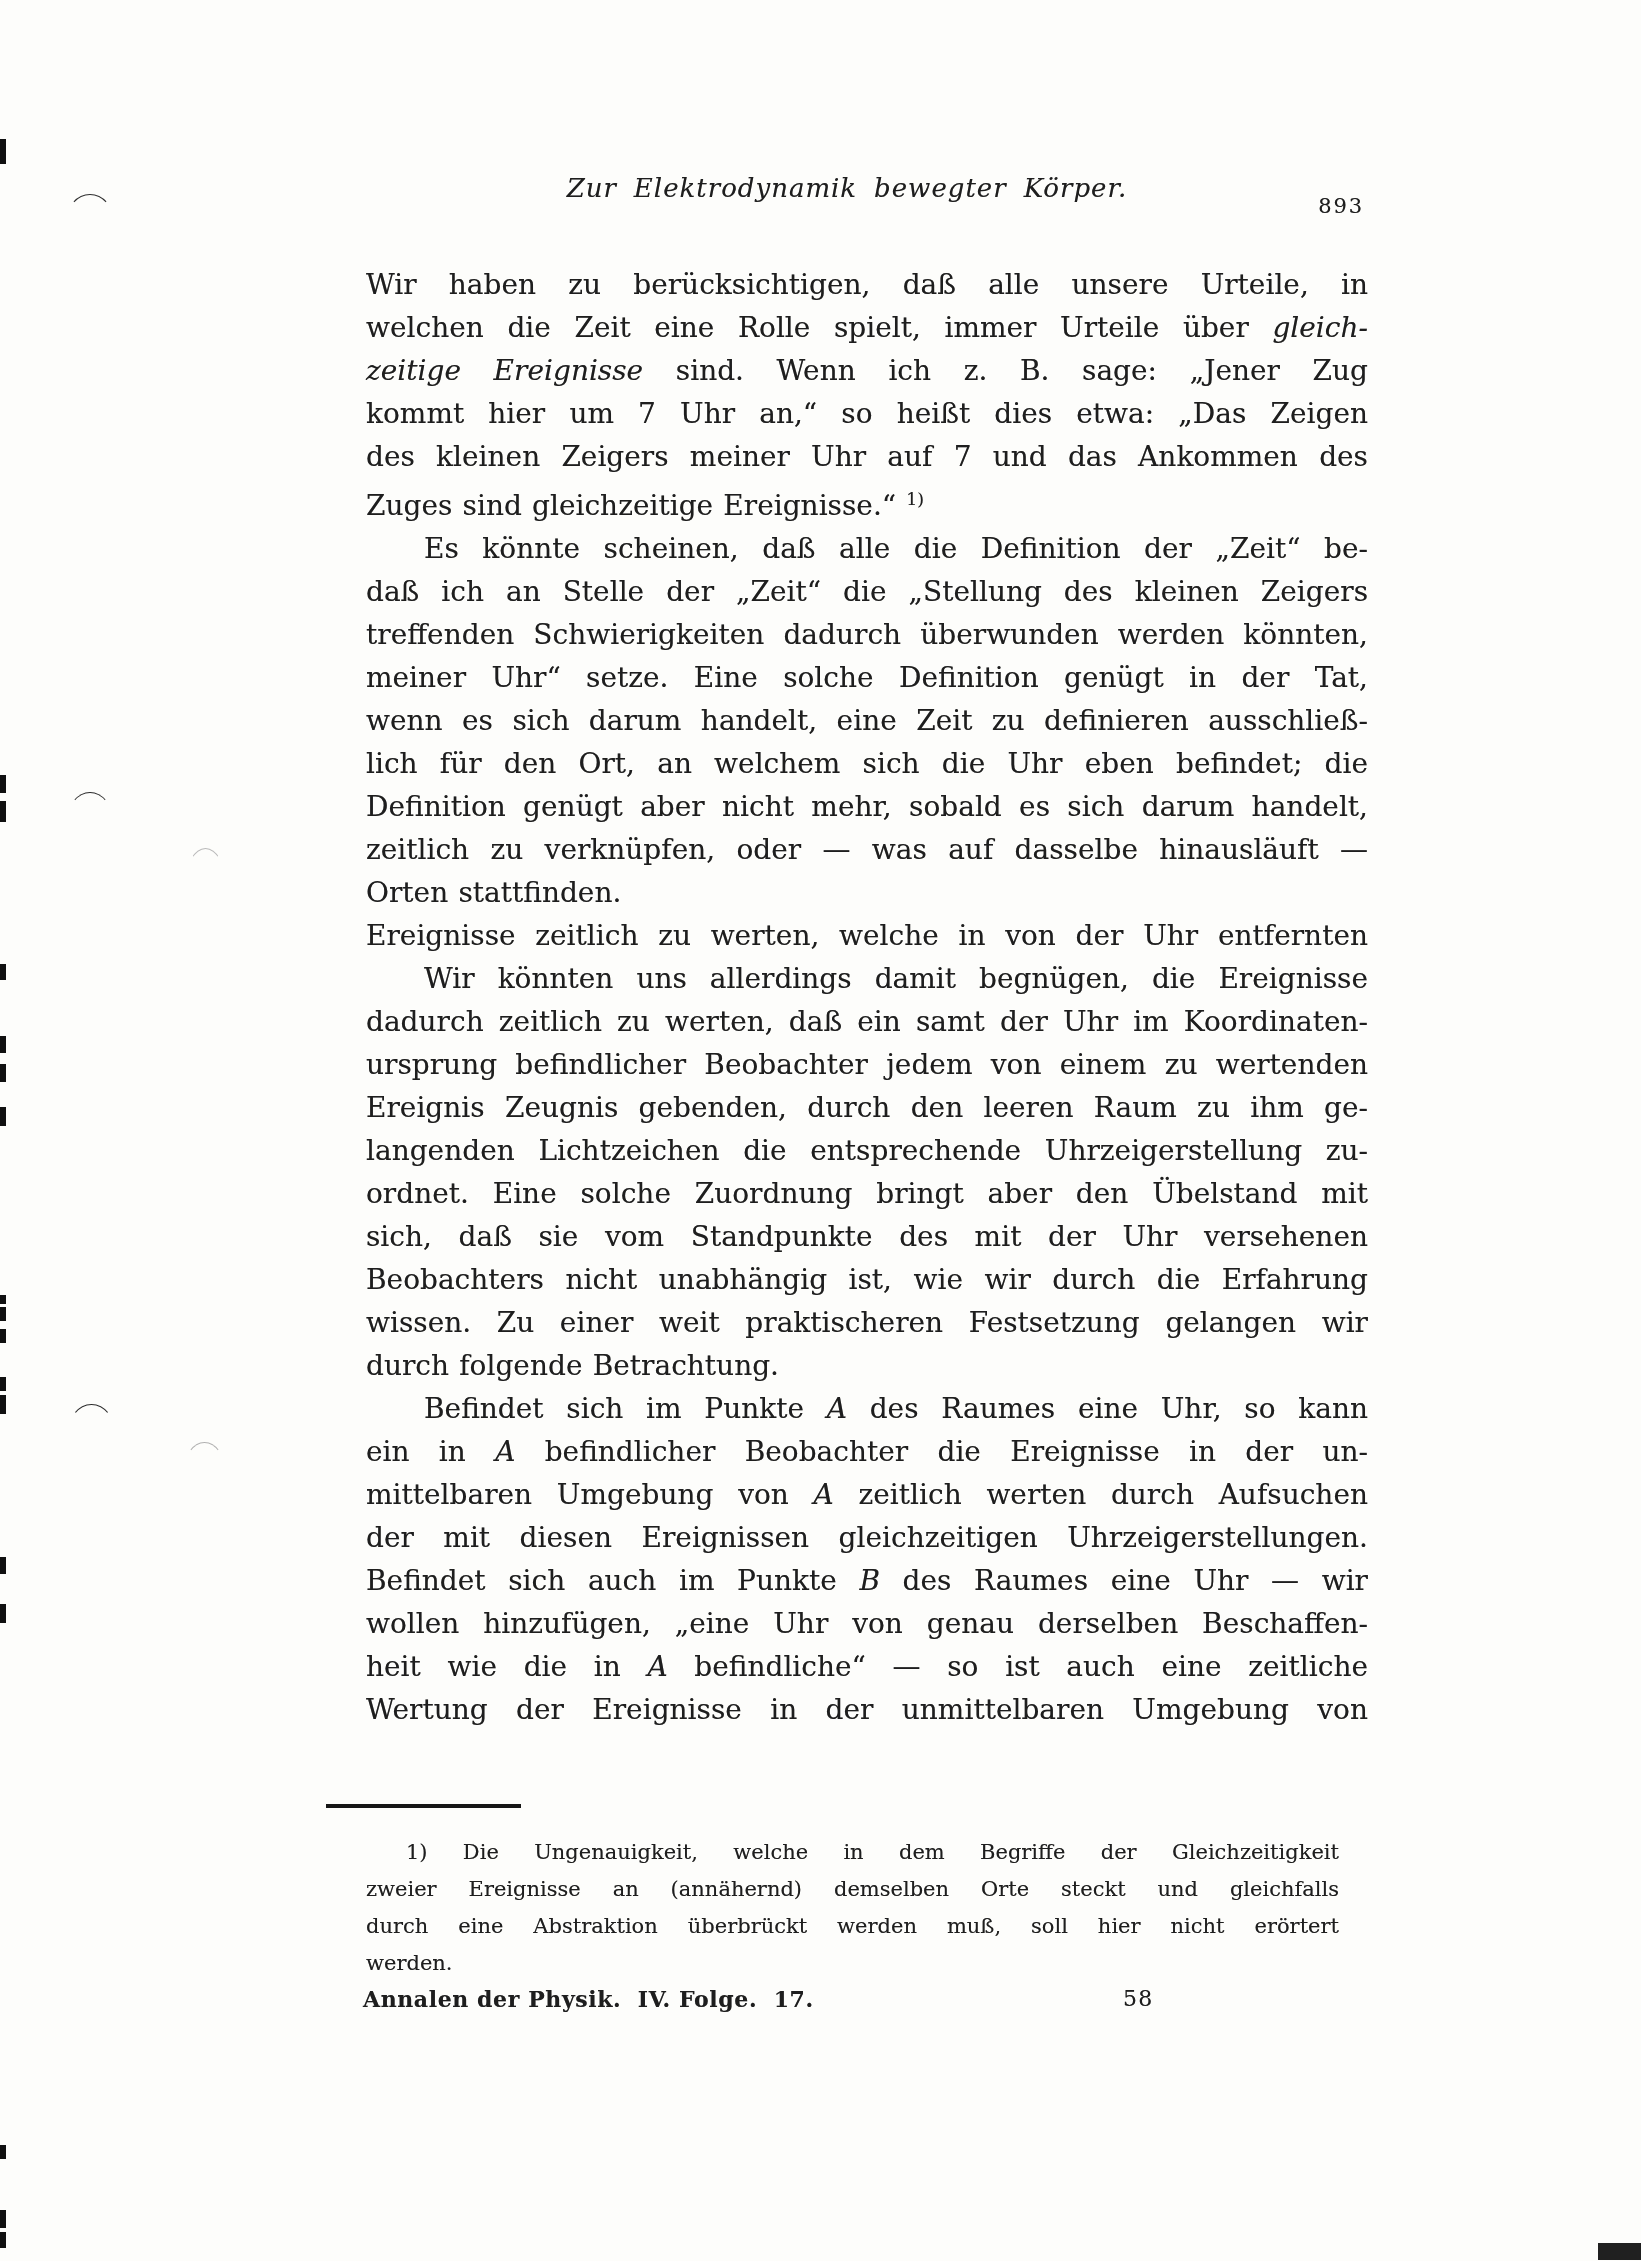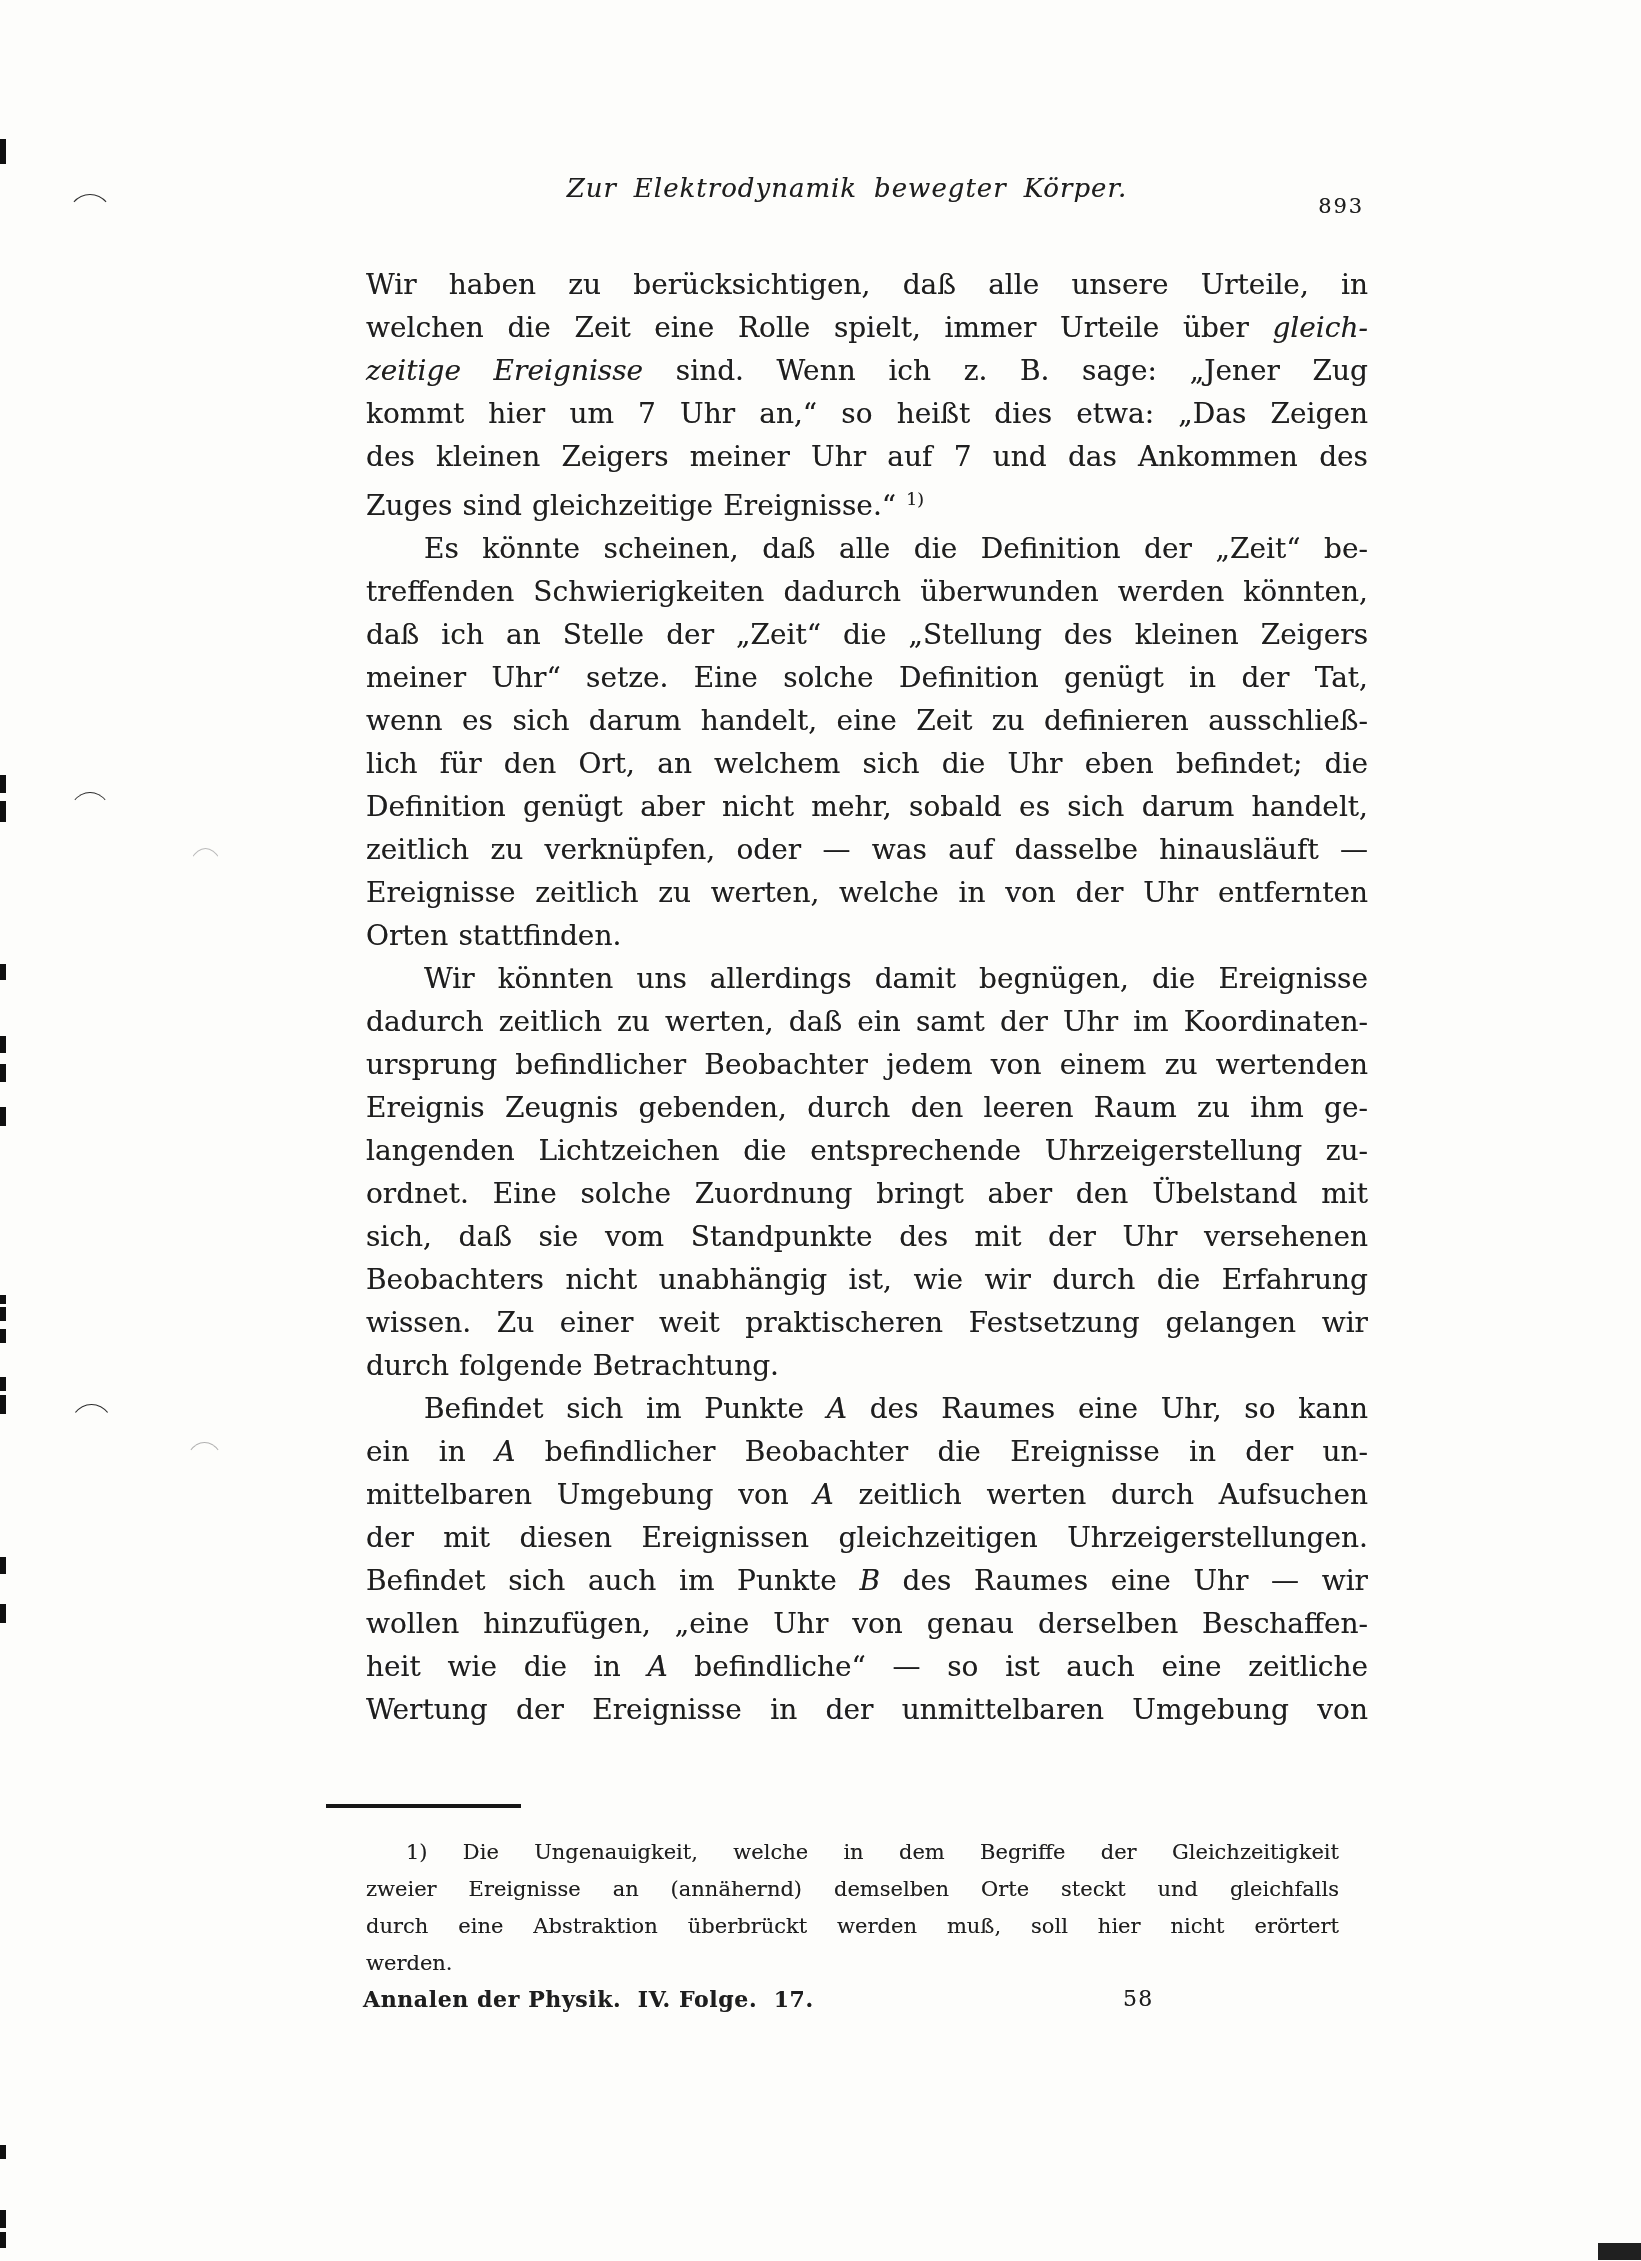--- a/index.html
+++ b/index.html
@@ -79,29 +79,29 @@
   </div>
 
   <div class="body-text">
       <div class="line j"><span>Wir haben zu berücksichtigen, daß alle unsere Urteile, in</span></div>
       <div class="line j"><span>welchen die Zeit eine Rolle spielt, immer Urteile über </span><span class="it">gleich-</span></div>
       <div class="line j"><span class="it">zeitige Ereignisse</span><span> sind. Wenn ich z. B. sage: „Jener Zug</span></div>
       <div class="line j"><span>kommt hier um 7 Uhr an,“ so heißt dies etwa: „Das Zeigen</span></div>
       <div class="line j"><span>des kleinen Zeigers meiner Uhr auf 7 und das Ankommen des</span></div>
       <div class="line"><span>Zuges sind gleichzeitige Ereignisse.“ </span><span class="sup">1)</span></div>
       <div class="line j first-indent"><span>Es könnte scheinen, daß alle die Definition der „Zeit“ be-</span></div>
+      <div class="line j"><span>daß ich an Stelle der „Zeit“ die „Stellung des kleinen Zeigers</span></div>
       <div class="line j"><span>treffenden Schwierigkeiten dadurch überwunden werden könnten,</span></div>
-      <div class="line j"><span>daß ich an Stelle der „Zeit“ die „Stellung des kleinen Zeigers</span></div>
       <div class="line j"><span>meiner Uhr“ setze. Eine solche Definition genügt in der Tat,</span></div>
       <div class="line j"><span>wenn es sich darum handelt, eine Zeit zu definieren ausschließ-</span></div>
       <div class="line j"><span>lich für den Ort, an welchem sich die Uhr eben befindet; die</span></div>
       <div class="line j"><span>Definition genügt aber nicht mehr, sobald es sich darum handelt,</span></div>
       <div class="line j"><span>zeitlich zu verknüpfen, oder — was auf dasselbe hinausläuft —</span></div>
+      <div class="line"><span>Orten stattfinden.</span></div>
       <div class="line j"><span>Ereignisse zeitlich zu werten, welche in von der Uhr entfernten</span></div>
-      <div class="line"><span>Orten stattfinden.</span></div>
       <div class="line j first-indent"><span>Wir könnten uns allerdings damit begnügen, die Ereignisse</span></div>
       <div class="line j"><span>dadurch zeitlich zu werten, daß ein samt der Uhr im Koordinaten-</span></div>
       <div class="line j"><span>ursprung befindlicher Beobachter jedem von einem zu wertenden</span></div>
       <div class="line j"><span>Ereignis Zeugnis gebenden, durch den leeren Raum zu ihm ge-</span></div>
       <div class="line j"><span>langenden Lichtzeichen die entsprechende Uhrzeigerstellung zu-</span></div>
       <div class="line j"><span>ordnet. Eine solche Zuordnung bringt aber den Übelstand mit</span></div>
       <div class="line j"><span>sich, daß sie vom Standpunkte des mit der Uhr versehenen</span></div>
       <div class="line j"><span>Beobachters nicht unabhängig ist, wie wir durch die Erfahrung</span></div>
       <div class="line j"><span>wissen. Zu einer weit praktischeren Festsetzung gelangen wir</span></div>
       <div class="line"><span>durch folgende Betrachtung.</span></div>

